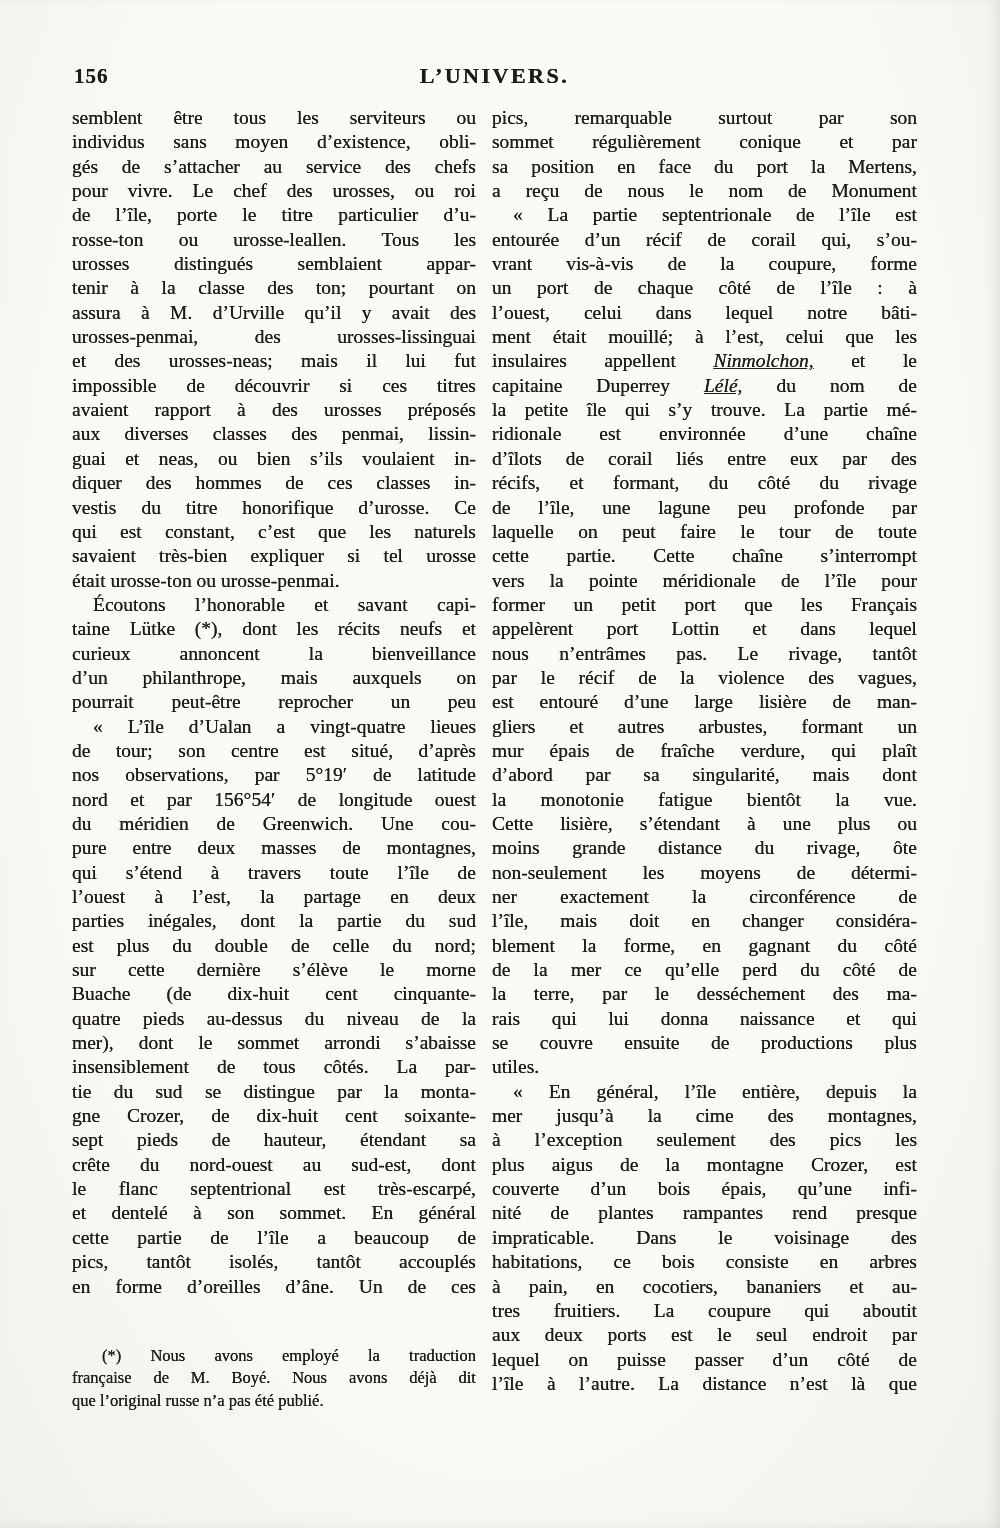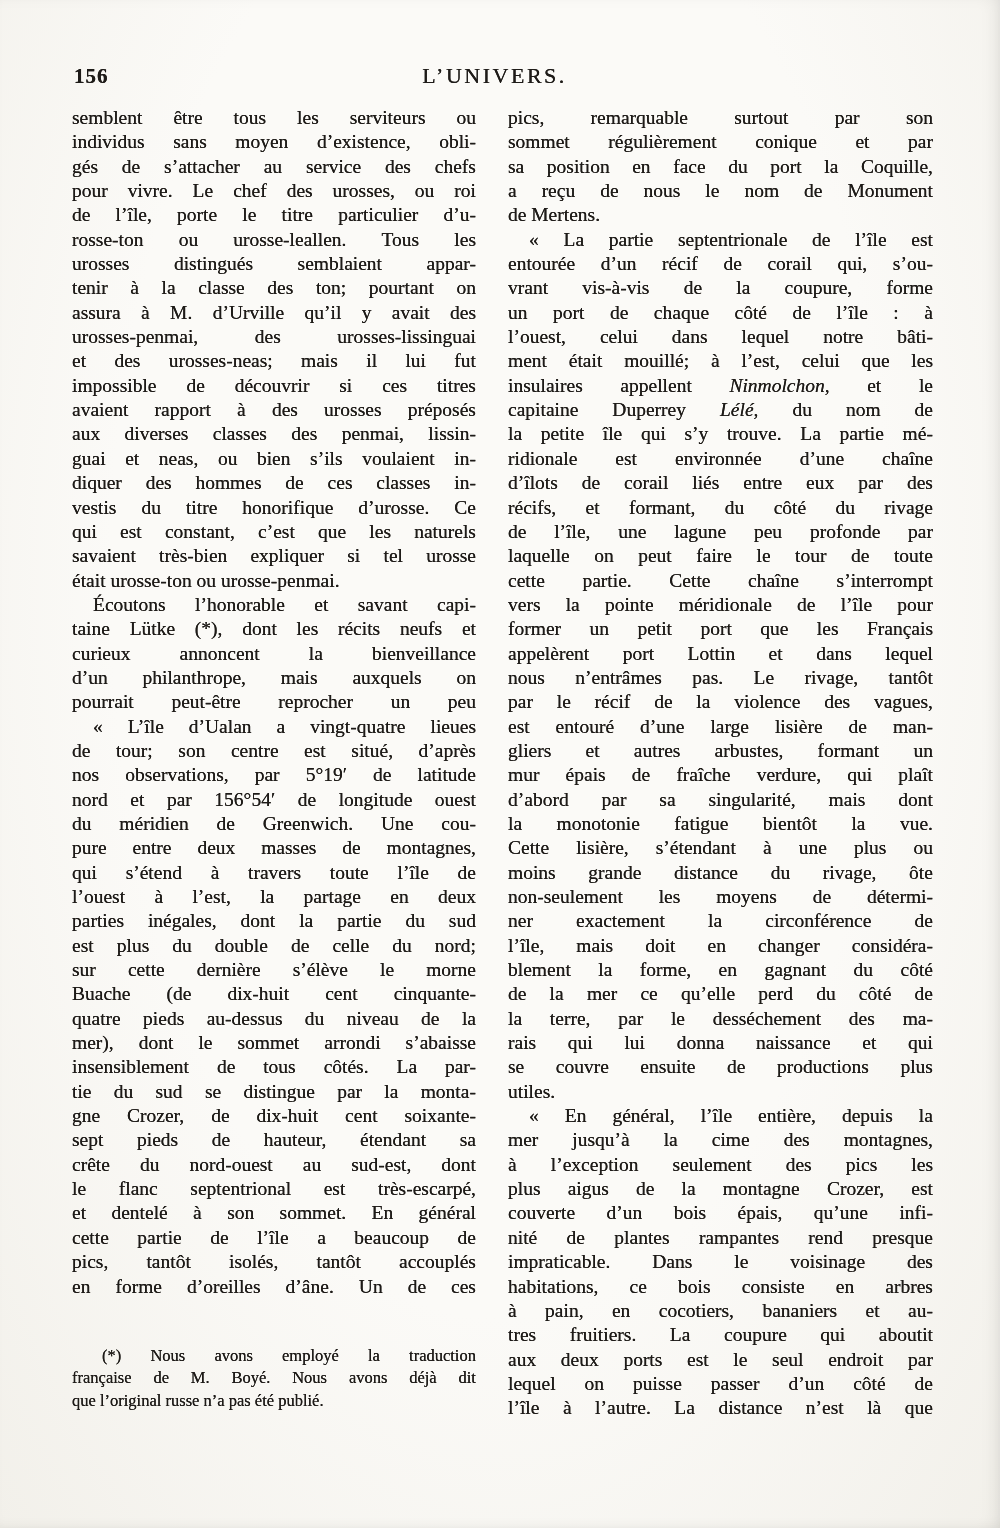--- a/index.html
+++ b/index.html
@@ -33,49 +33,49 @@
   .page-number {
     position: absolute;
     left: 2px;
     top: 2px;
     font-size: 21px;
     font-weight: bold;
     letter-spacing: 1px;
   }
   .running-title {
     font-size: 22px;
-    font-weight: normal;
+    font-weight: bold;
     letter-spacing: 2.5px;
     line-height: 28px;
     margin-top: 36px;
   }
   .text-block {
     position: absolute;
     left: 72px;
     top: 106px;
     width: 845px;
     display: flex;
-    gap: 32px;
+    gap: 16px;
     font-size: 19.5px;
     text-shadow: 0 0 0.35px currentColor;
   }
   .column-left  { width: 404px; flex: none; }
   .column-right { width: 425px; flex: none; }
   .line {
     height: 24.35px;
     line-height: 24.35px;
     white-space: nowrap;
   }
   .line.j {
     display: flex;
     justify-content: space-between;
     align-items: baseline;
   }
   .line.ind { padding-left: 21px; }
-  .it { font-style: italic; }
+  .it { font-style: italic; text-decoration: underline; }
   .footnote {
     margin-top: 46px;
     font-size: 16.5px;
   }
   .footnote .line {
     height: 22.4px;
     line-height: 22.4px;
   }
   .footnote .line.ind { padding-left: 30px; }
 </style>
@@ -539,33 +539,32 @@
               <span>par</span>
             </div>
             <div class="line j">
               <span>sa</span>
               <span>position</span>
               <span>en</span>
               <span>face</span>
               <span>du</span>
               <span>port</span>
               <span>la</span>
-              <span>Coquille,</span>
+              <span>Mertens,</span>
             </div>
             <div class="line j">
               <span>a</span>
               <span>reçu</span>
               <span>de</span>
               <span>nous</span>
               <span>le</span>
               <span>nom</span>
               <span>de</span>
               <span>Monument</span>
             </div>
-            <div class="line"><span>de Mertens.</span></div>
           </div>
           <div class="para">
             <div class="line j ind">
               <span>«</span>
               <span>La</span>
               <span>partie</span>
               <span>septentrionale</span>
               <span>de</span>
               <span>l’île</span>
               <span>est</span>

